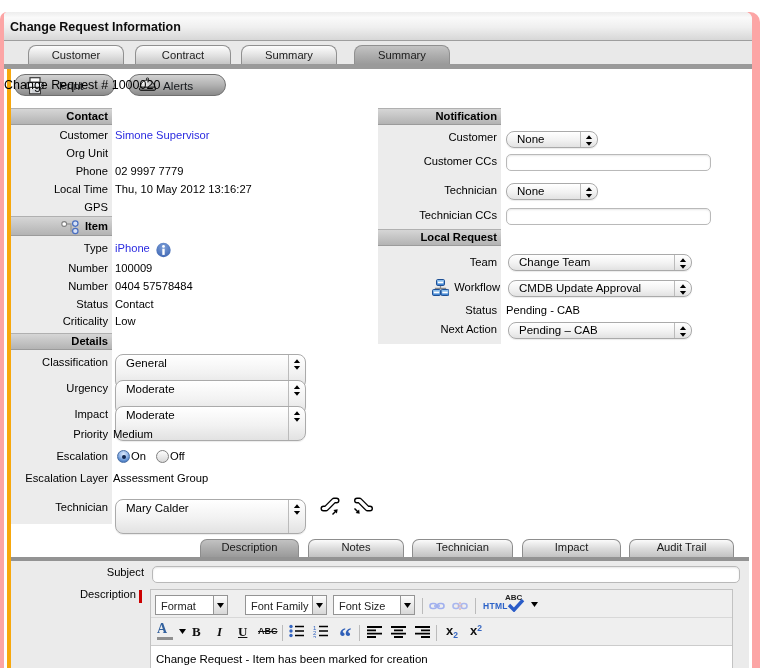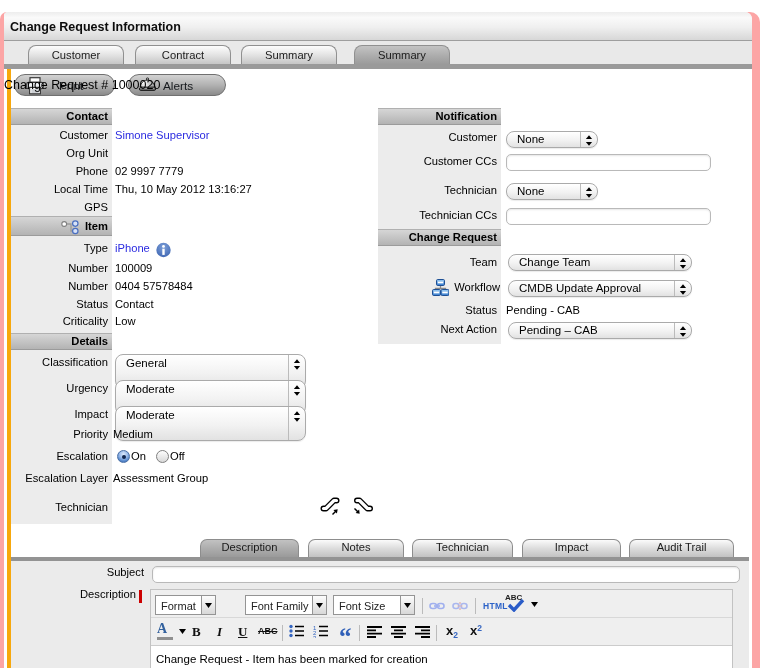--- a/index.html
+++ b/index.html
@@ -142,20 +142,24 @@
 <div class="lb" style="left:0;width:104px;top:440px">Escalation</div>
 <div class="rad on" style="left:113px;top:438px">
         <i></i>
       </div>
       <div class="vl" style="left:127px;top:440px;font-weight:bold;font-weight:normal">On</div>
 <div class="rad" style="left:152px;top:438px"></div>
       <div class="vl" style="left:166px;top:440px">Off</div>
 <div class="lb" style="left:0;width:104px;top:462px">Escalation Layer</div>
       <div class="vl" style="left:109px;top:462px">Assessment Group</div>
 <div class="lb" style="left:0;width:104px;top:491px">Technician</div>
+<div class="dd" style="left:111px;top:487px;width:191px">Mary Calder<span class="st"></span><svg width="9" height="12" viewBox="0 0 9 12">
+          <path d="M4.5 0L8 4.2H1z"></path>
+          <path d="M4.5 12L1 7.8h7z"></path>
+        </svg></div>
 <svg class="a" style="left:315px;top:483px" width="26" height="22" viewBox="0 0 26 22">
         <path d="M4.5 13.5h2.5l8-8h2.5" fill="none" stroke="#000" stroke-width="6" stroke-linecap="round" stroke-linejoin="round"></path>
         <path d="M4.5 13.5h2.5l8-8h2.5" fill="none" stroke="#fff" stroke-width="3.2" stroke-linecap="round" stroke-linejoin="round"></path>
         <path d="M13.5 19.5l4-4" stroke="#000" stroke-width="1.5" fill="none"></path>
         <path d="M18.7 14.3l-4.3 0.6 3.5 3.5z" fill="#000"></path>
       </svg>
 <svg class="a" style="left:347px;top:483px" width="26" height="22" viewBox="0 0 26 22">
         <path d="M6 5.5h2.5l8 8H19" fill="none" stroke="#000" stroke-width="6" stroke-linecap="round" stroke-linejoin="round"></path>
         <path d="M6 5.5h2.5l8 8H19" fill="none" stroke="#fff" stroke-width="3.2" stroke-linecap="round" stroke-linejoin="round"></path>
         <path d="M3.5 13.5l4 4" stroke="#000" stroke-width="1.5" fill="none"></path>
@@ -171,21 +175,21 @@
         </svg></div>
 <div class="lb" style="left:374px;width:119px;top:145px">Customer CCs</div>
 <div class="ti" style="left:502px;top:142px;width:205px;height:17px"></div>
 <div class="lb" style="left:374px;width:119px;top:174px">Technician</div>
 <div class="dd sm" style="left:502px;top:171px;width:92px">None<span class="st"></span><svg width="9" height="12" viewBox="0 0 9 12">
           <path d="M4.5 0L8 4.2H1z"></path>
           <path d="M4.5 12L1 7.8h7z"></path>
         </svg></div>
 <div class="lb" style="left:374px;width:119px;top:199px">Technician CCs</div>
 <div class="ti" style="left:502px;top:196px;width:205px;height:17px"></div>
-<div class="hd" style="left:374px;top:217px;width:123px;height:17px;line-height:15px">Change Request</div>
+<div class="hd" style="left:374px;top:217px;width:123px;height:17px;line-height:15px">Local Request</div>
 <div class="lb" style="left:374px;width:119px;top:246px">Team</div>
 <div class="dd sm" style="left:504px;top:242px;width:184px">Change Team<span class="st"></span><svg width="9" height="12" viewBox="0 0 9 12">
           <path d="M4.5 0L8 4.2H1z"></path>
           <path d="M4.5 12L1 7.8h7z"></path>
         </svg></div>
 <svg class="a" style="left:428px;top:267px" width="17" height="17" viewBox="0 0 17 17">
         <defs>
           <linearGradient id="wg" x1="0" y1="0" x2="0" y2="1">
             <stop offset="0" stop-color="#9ccdf4"></stop>
             <stop offset="1" stop-color="#3579cc"></stop>
@@ -217,21 +221,21 @@
 <div class="tabb" style="left:408px;width:101px">Technician</div>
 <div class="tabb" style="left:518px;width:99px">Impact</div>
 <div class="tabb" style="left:625px;width:105px">Audit Trail</div>
 <div class="a" id="bband"></div>
 <div class="a" id="bpanel"></div>
 <div class="lb" style="left:0;width:140px;top:556px">Subject</div>
 <div class="ti" style="left:148px;top:554px;width:588px;height:17px"></div>
 <div class="lb" style="left:0;width:132px;top:578px">Description</div>
 <div class="a" style="left:135px;top:578px;width:3px;height:13px;background:#c00"></div>
 <div class="a" style="left:146px;top:577px;width:583px;height:91px;background:#efefef;border:1px solid #c2c2c2"></div>
-<div class="ed" style="left:151px;top:583px;width:61px">
+<div class="ed" style="left:151px;top:583px;width:73px">
         <span>Format</span>
         <b>
           <svg width="7" height="5" viewBox="0 0 7 5">
             <path d="M0 0h7L3.5 5z"></path>
           </svg>
         </b>
       </div>
 <div class="ed" style="left:241px;top:583px;width:82px">
         <span>Font Family</span>
         <b>

